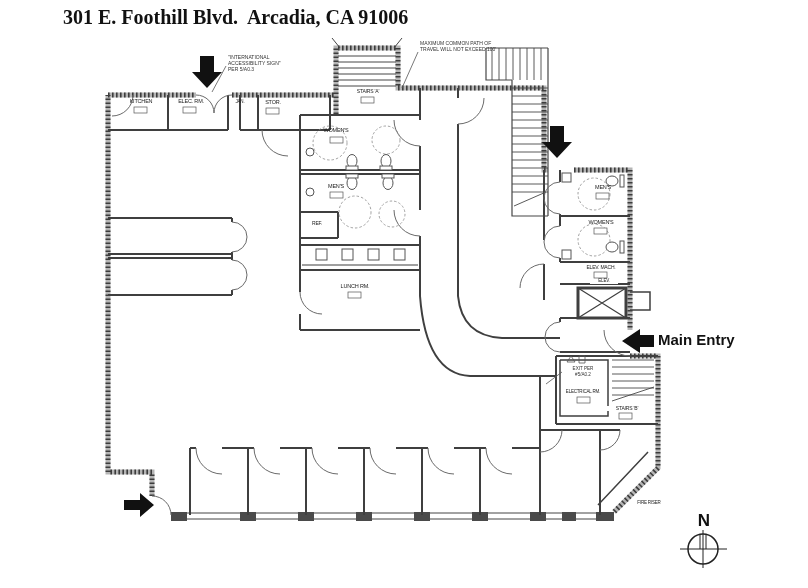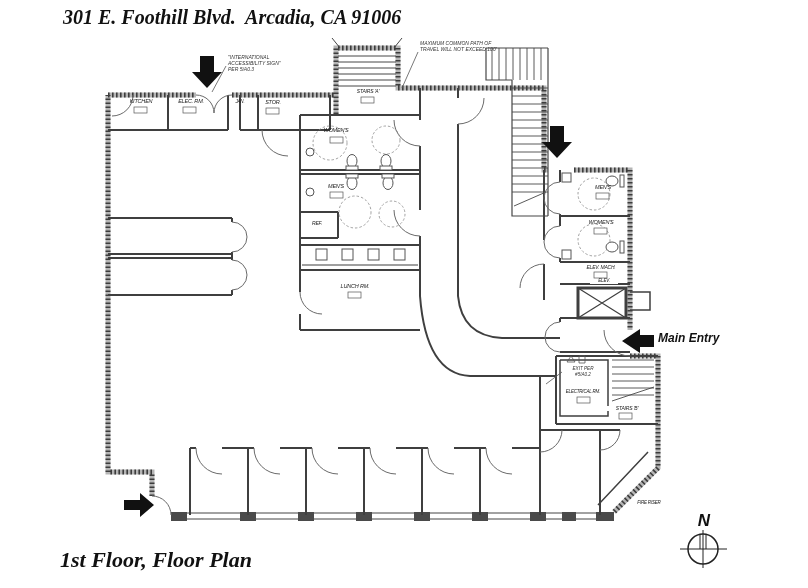--- a/index.html
+++ b/index.html
@@ -1,26 +1,26 @@
 <!DOCTYPE html>
 <html><head>
 <meta charset="utf-8">
 <style>
   html,body{margin:0;padding:0;background:#888;}
   .stage{position:relative;width:808px;height:588px;background:#ffffff;overflow:hidden;
          font-family:"Liberation Sans",sans-serif;}
   .stage svg{position:absolute;left:0;top:0;}
-  .t{position:absolute;color:#111;font-style:italic;}
+  .t{position:absolute;color:#111;}
   .address{left:63px;top:6px;width:520px;font-family:"Liberation Serif",serif;
            font-weight:bold;font-size:20px;white-space:pre;}
   .plan-title{left:60px;top:547px;width:320px;font-family:"Liberation Serif",serif;
            font-weight:bold;font-size:22px;}
   .area-note{left:338px;top:552px;width:220px;font-family:"Liberation Serif",serif;
            font-weight:bold;font-size:16px;}
-  .main-entry{left:658px;top:331px;width:90px;font-weight:bold;font-size:12px;}
+  .main-entry{left:658px;top:331px;width:90px;font-weight:bold;font-size:15px;}
   .north{left:694px;top:511px;width:20px;font-weight:bold;font-size:17px;text-align:center;}
   .anno{font-size:5px;line-height:1.2;color:#333;white-space:pre-line;letter-spacing:0;}
   .anno1{left:228px;top:54px;width:95px;}
   .anno2{left:420px;top:40px;width:110px;}
   .anno3{left:562px;top:366px;width:42px;font-size:4.6px;text-align:center;}
   .rl{font-size:5.5px;color:#222;text-align:center;letter-spacing:-0.2px;line-height:1;}
   .bgw{background:#fff;}
   .s45{font-size:4.5px;}
   .s5{font-size:5px;}
 </style>
@@ -164,21 +164,20 @@
     <polygon points="124,500 140,500 140,493 154,505 140,517 140,510 124,510"></polygon>
   </g>
 
   <g stroke="#222" fill="none">
     <circle cx="703" cy="549" r="15" stroke-width="1.5"></circle>
     <path stroke-width="1" d="M680,549 H727 M703,530 V568 M700,534 V549 M706,534 V549"></path>
   </g>
 </svg>
 
   <div class="t address">301 E. Foothill Blvd.  Arcadia, CA 91006</div>
-  <div class="t plan-title">1st Floor, Floor Plan</div>
   <div class="t north">N</div>
   <div class="t main-entry">Main Entry</div>
 
   <div class="t anno anno1">"INTERNATIONAL
 ACCESSIBILITY SIGN"
 PER 5/A0.3</div>
   <div class="t anno anno2">MAXIMUM COMMON PATH OF
 TRAVEL WILL NOT EXCEED 100'</div>
   <div class="t anno anno3">EXIT PER
 #5/A0.2</div>

